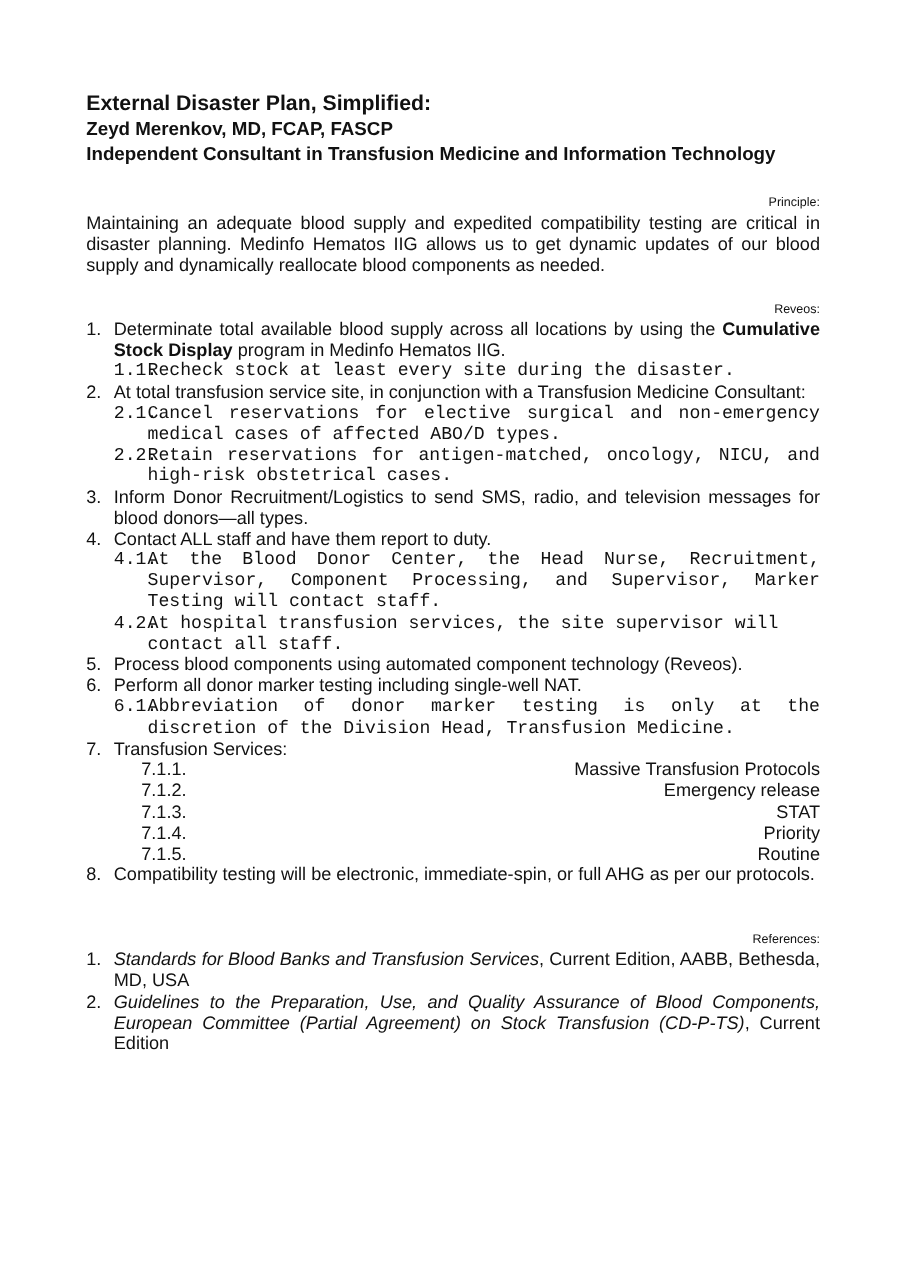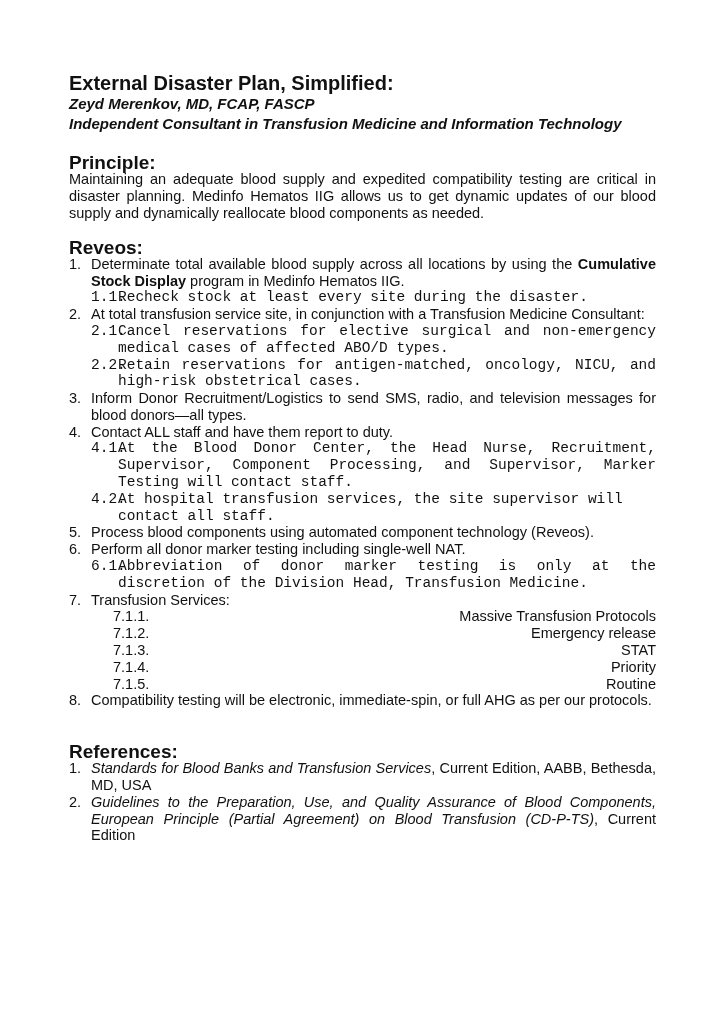--- a/index.html
+++ b/index.html
@@ -15,37 +15,37 @@
       font-family: "Liberation Sans", sans-serif;
       color: #111111;
     }
     .page {
       position: absolute;
       left: 69px;
       top: 72px;
       width: 587px;
     }
     .doc-title {
-      font-size: 20px;
+      font-size: 17px;
       font-weight: bold;
       line-height: 22px;
       margin: 0;
     }
     .doc-sub {
       font-size: 15px;
       font-weight: bold;
       line-height: 20px;
       margin: 0;
-      font-style: italic;
     }
     .section-heading {
-      font-size: 19px;
-      font-weight: bold;
+      font-size: 10px;
+      font-weight: normal;
       line-height: 17px;
       margin: 0;
+      text-align: right;
     }
     .para {
       font-size: 14.5px;
       line-height: 16.9px;
       text-align: justify;
       margin: 0;
     }
     .gap-principle { height: 20px; }
     .gap-policy { height: 17px; }
     .gap-refs { height: 34px; }
@@ -191,18 +191,18 @@
 
   <section>
     <div class="section-heading">References:</div>
     <ol class="lvl">
       <li class="item l1">
         <span class="num">1.</span>
         <i>Standards for Blood Banks and Transfusion Services</i><span>, Current Edition, AABB, Bethesda, MD, USA</span>
       </li>
       <li class="item l1">
         <span class="num">2.</span>
-        <i>Guidelines to the Preparation, Use, and Quality Assurance of Blood Components, European Principle (Partial Agreement) on Blood Transfusion (CD-P-TS)</i><span>, Current Edition</span>
+        <i>Guidelines to the Preparation, Use, and Quality Assurance of Blood Components, European Committee (Partial Agreement) on Stock Transfusion (CD-P-TS)</i><span>, Current Edition</span>
       </li>
     </ol>
   </section>
 
 </div>
 
 </body></html>

